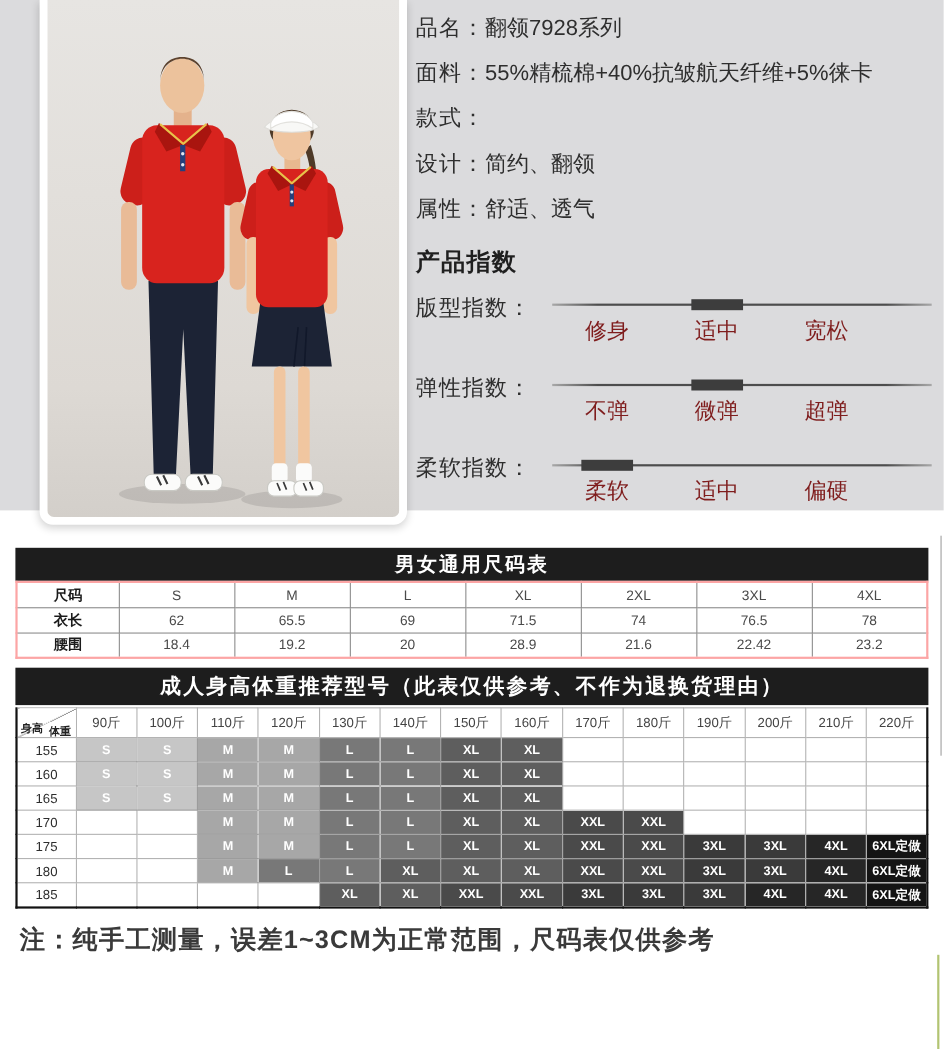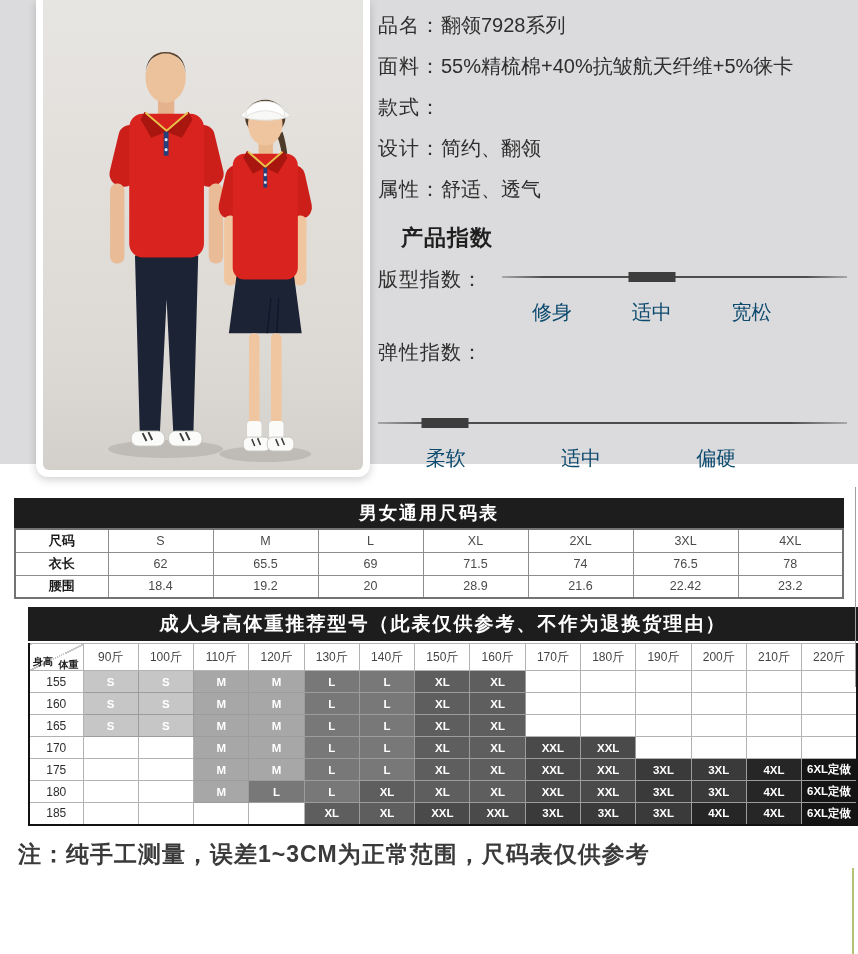--- a/index.html
+++ b/index.html
@@ -21,40 +21,40 @@
     background: #ffffff; padding: 0 7px 7px 7px;
     border-radius: 0 0 12px 12px;
     box-shadow: 0 3px 8px rgba(0,0,0,0.18);
   }
   .photo-card svg { display: block; width: 100%; height: 100%; border-radius: 0 0 6px 6px; }
 
   .info { position: absolute; left: 378px; top: 5px; width: 472px; }
   .info-row { display: flex; align-items: center; height: 41px; font-size: 20px; white-space: nowrap; }
   .info-label { flex: none; letter-spacing: 1px; }
   .info-value { flex: none; }
-  .index-title { margin-top: 11px; height: 34px; display: flex; align-items: center; font-size: 22px; font-weight: bold; color: #1f1f1f; letter-spacing: 1px; margin-left: 23px; }
+  .index-title { margin-top: 11px; height: 34px; display: flex; align-items: center; font-size: 22px; font-weight: bold; color: #1f1f1f; letter-spacing: 1px; }
   .index-row { display: flex; margin-top: 9px; height: 64px; }
   .index-label { width: 124px; flex: none; font-size: 20px; padding-top: 2px; letter-spacing: 1px; }
   .slider { flex: 1; position: relative; }
   .slider-track { position: absolute; left: 0; right: 3px; top: 12px; height: 2px;
     background: linear-gradient(90deg,#a8a8a8,#4d4d4d 12%,#4d4d4d 88%,#a8a8a8); }
   .slider-thumb { position: absolute; top: 8px; width: 47px; height: 10px; background: #3d3d3d; transform: translateX(-50%); }
   .slider-labels { position: absolute; left: 0; width: 86%; top: 23px; display: flex; }
-  .slider-labels span { flex: 1; text-align: center; font-size: 20px; color: #0c4a6e; margin-top: 12px; }
+  .slider-labels span { flex: 1; text-align: center; font-size: 20px; color: #7f1d1d; }
 
   
   .size-block { margin: 6px 14px 0 14px; width: 830px; }
   .tbl-title { height: 30px; background: #1d1d1d; color: #ffffff; font-weight: bold; font-size: 18px;
     display: flex; align-items: center; justify-content: center; letter-spacing: 2px; }
   table { border-collapse: collapse; width: 100%; table-layout: fixed; }
-  .size-table { border: 2px solid #737373; }
+  .size-table { border: 2px solid #fca5a5; }
   .size-table td { border: 1px solid #8d8d8d; height: 23px; text-align: center; font-size: 12.5px; color: #4a4a4a; }
   .size-table td.rowlab { font-weight: bold; font-size: 13px; color: #1b1b1b; }
 
-  .fit-block { margin: 8px 14px 0 28px; width: 830px; }
+  .fit-block { margin: 8px 14px 0 14px; width: 830px; }
   .fit-title { height: 34px; font-size: 19px; }
   .fit-table { border: 2px solid #121212; border-top: none; margin-top: 2px; }
   .fit-table td { border: 1px solid #b3b3b3; height: 22px; text-align: center; font-size: 12px; color: #3c3c3c; padding: 0; overflow: hidden; }
   .fit-table tr.hdr td { height: 27px; color: #444444; }
   .fit-table td.hcol { color: #2d2d2d; }
   .fit-table td.filled { color: #ffffff; font-weight: bold; font-size: 11.5px; border-color: #9c9c9c; }
   .corner { position: relative;
     background: linear-gradient(to bottom right, #ffffff 49.2%, #8f8f8f 49.2%, #8f8f8f 50.8%, #ffffff 50.8%); }
   .corner .tr { position: absolute; top: 14px; right: 4px; font-size: 10px; font-weight: bold; color: #222222; }
   .corner .bl { position: absolute; bottom: 1px; left: 3px; font-size: 10px; font-weight: bold; color: #222222; }
@@ -168,22 +168,32 @@
             <div class="slider-thumb" style="left: 43%;"></div>
             <div class="slider-labels">
               <span>修身</span>
               <span>适中</span>
               <span>宽松</span>
             </div>
           </div>
         </div>
         <div class="index-row">
           <div class="index-label">弹性指数：</div>
+          <div class="slider">
+            <div class="slider-track"></div>
+            <div class="slider-thumb" style="left: 43%;"></div>
+            <div class="slider-labels">
+              <span>不弹</span>
+              <span>微弹</span>
+              <span>超弹</span>
+            </div>
+          </div>
         </div>
         <div class="index-row">
+          <div class="index-label">柔软指数：</div>
           <div class="slider">
             <div class="slider-track"></div>
             <div class="slider-thumb" style="left: 14.3%;"></div>
             <div class="slider-labels">
               <span>柔软</span>
               <span>适中</span>
               <span>偏硬</span>
             </div>
           </div>
         </div>

